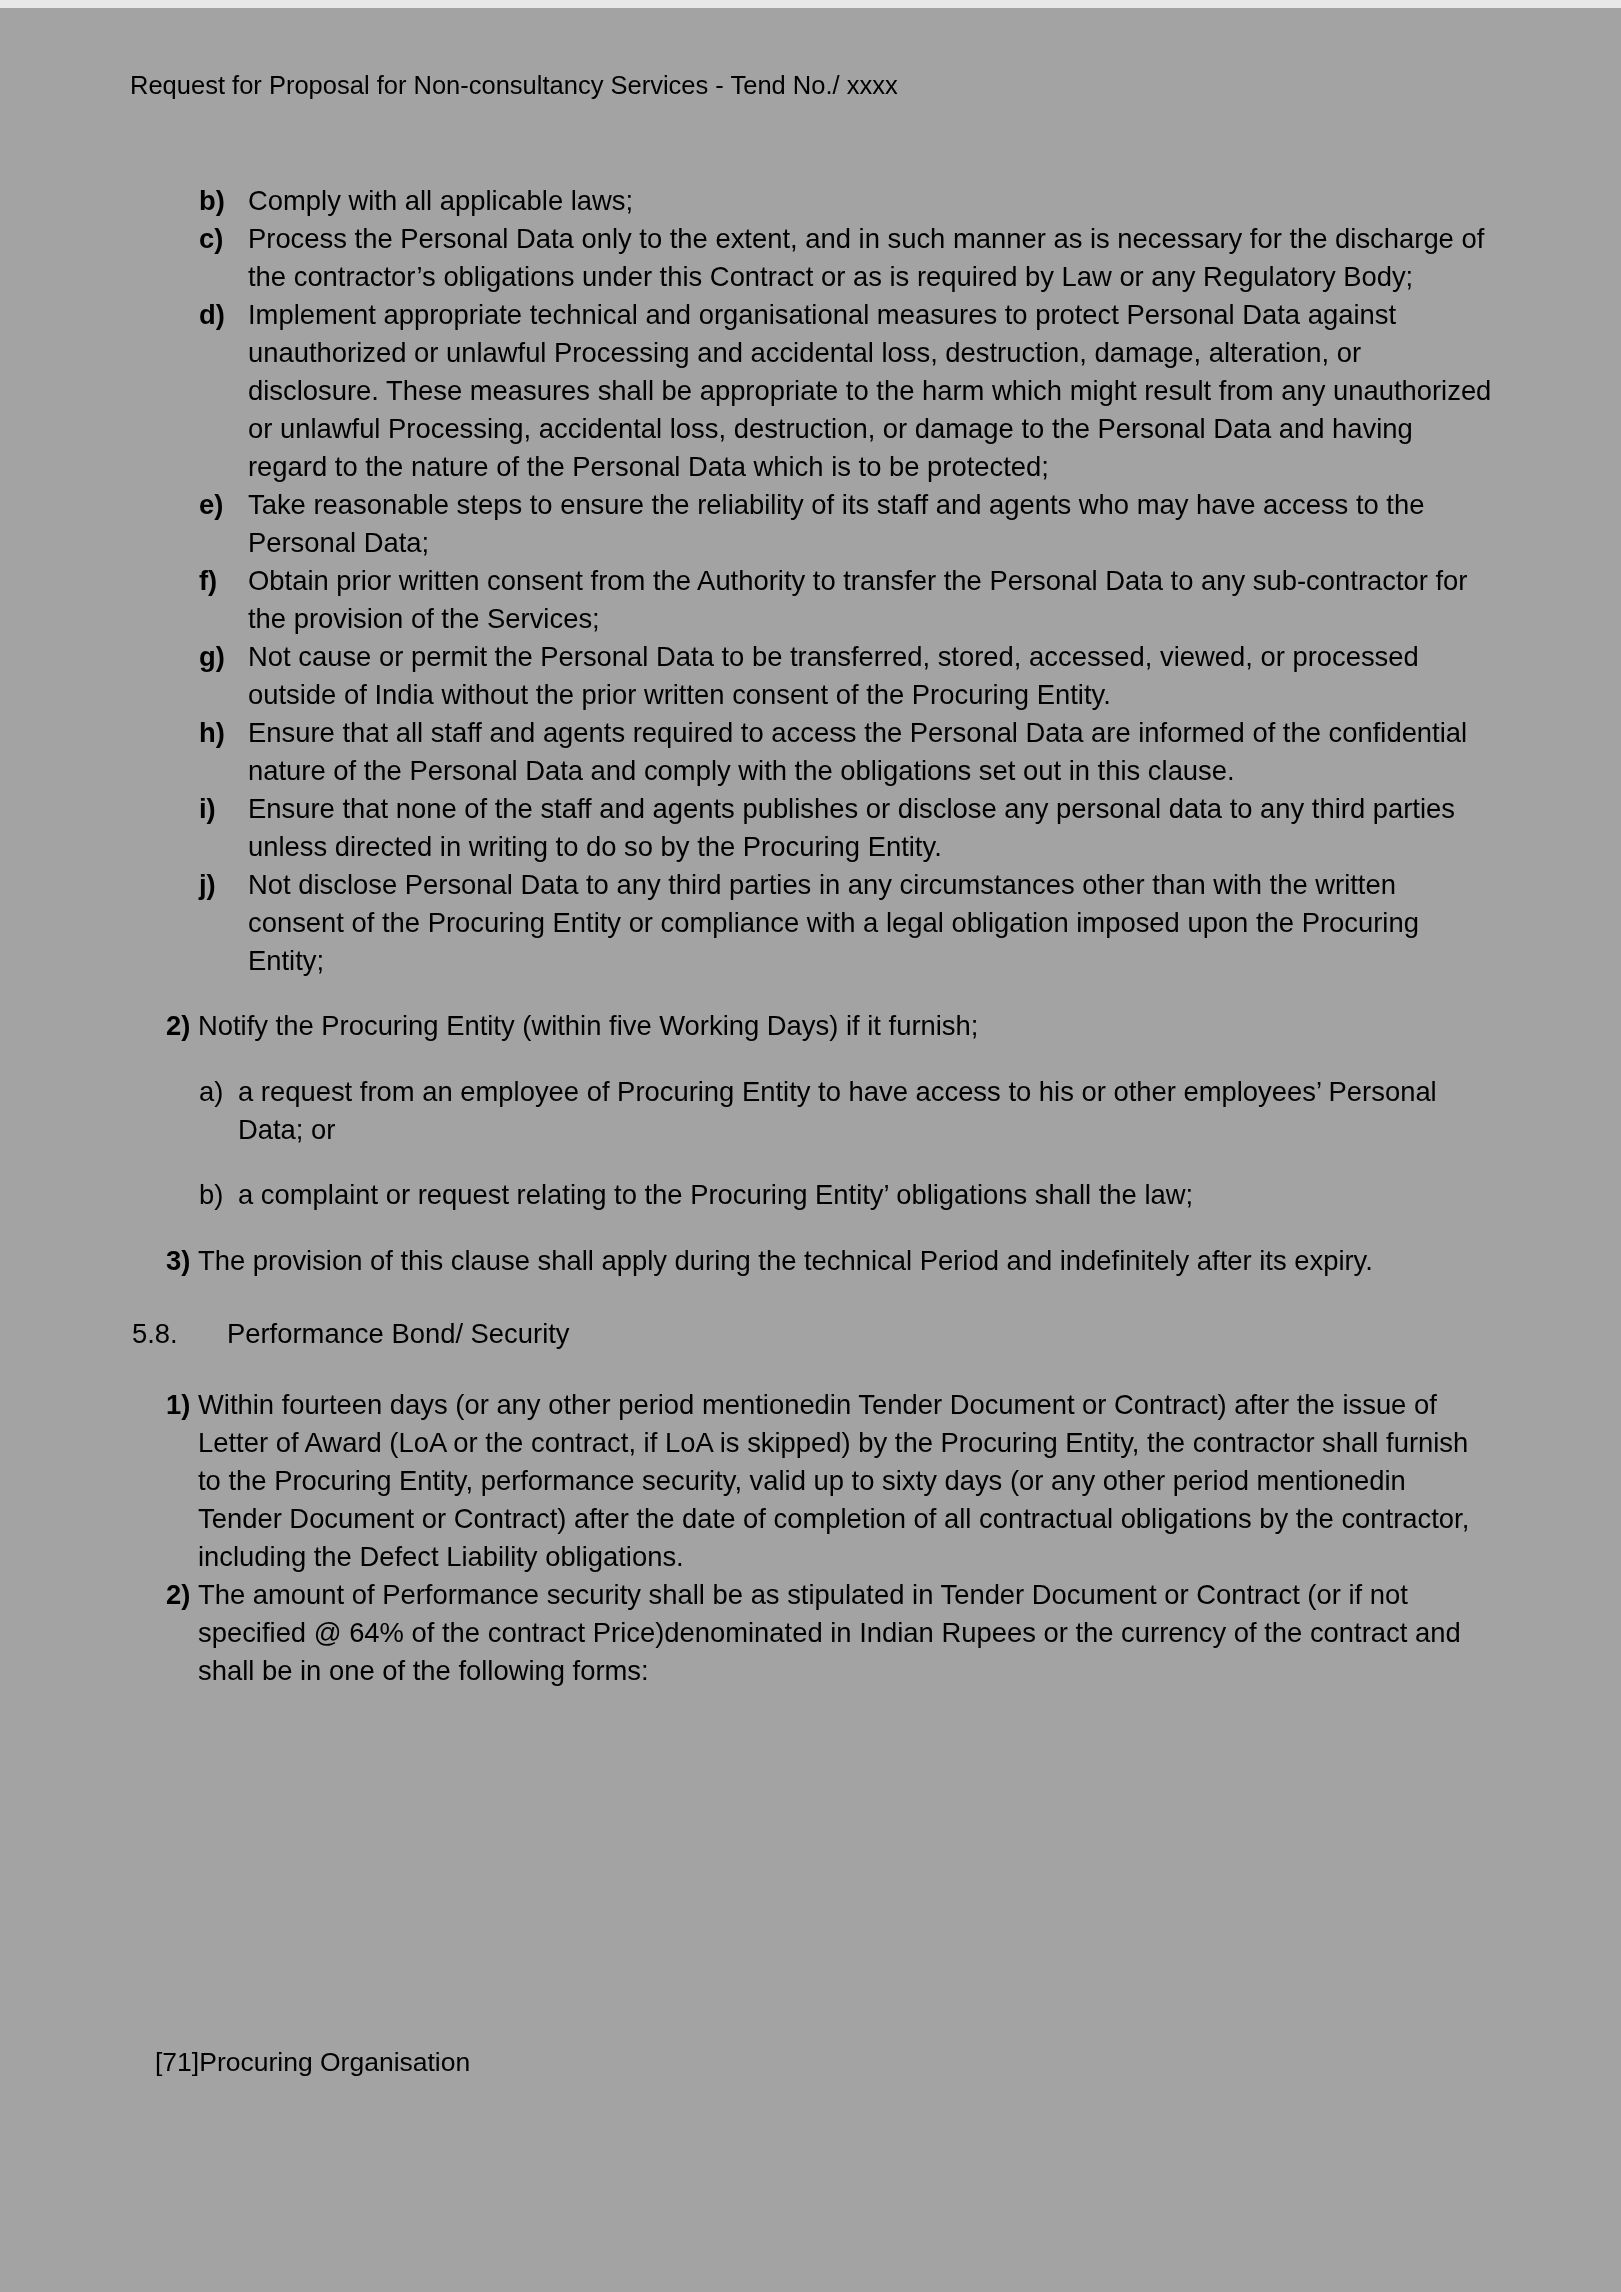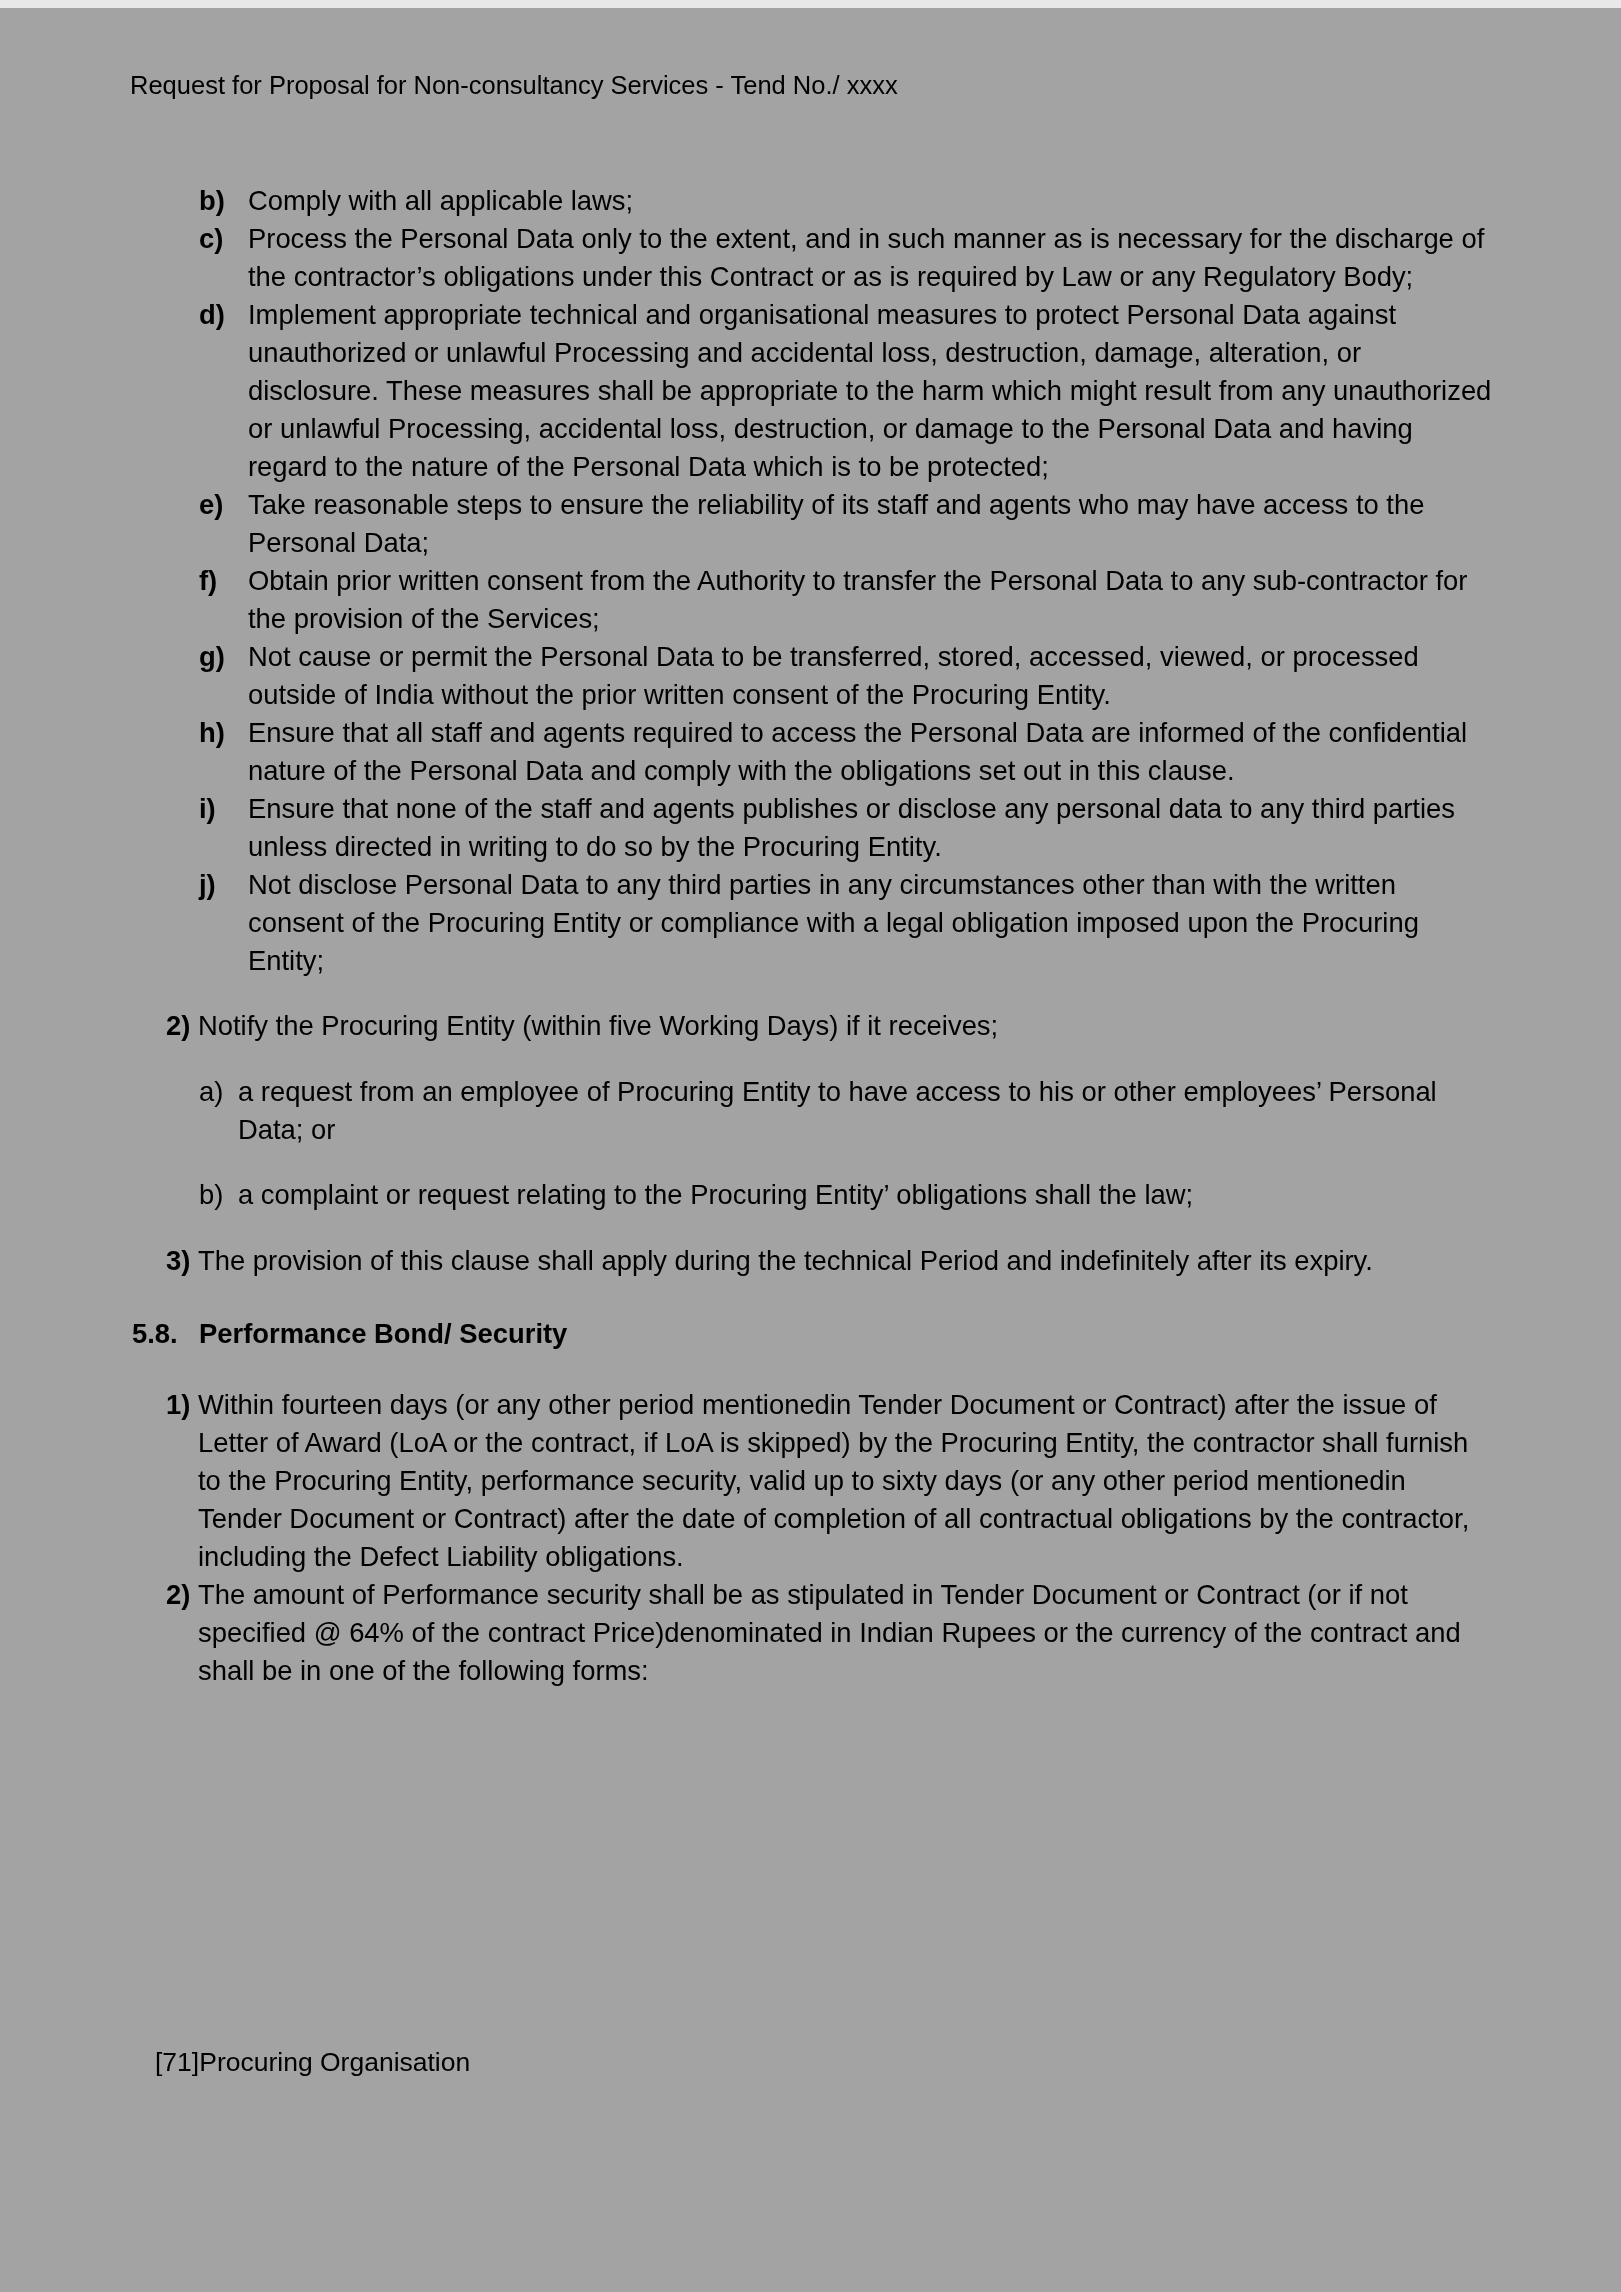--- a/index.html
+++ b/index.html
@@ -40,24 +40,25 @@
   .num-item { padding-left: 36px; }
   .num-item .lbl { width: 32px; font-weight: bold; }
 
   .sub-item { padding-left: 69px; }
   .sub-item .lbl { width: 39px; font-weight: normal; }
 
   .mt-lg { margin-top: 27.4px; }
 
   .heading {
     display: flex;
-    font-weight: bold;
+    font-weight: normal;
     margin-top: 35px;
     margin-bottom: 33px;
     padding-left: 2px;
+    gap: 28px;
   }
   .heading .lbl { width: 67px; flex: 0 0 auto; }
 
   .doc-footer {
     position: absolute;
     top: 2037px;
     left: 155px;
     right: 131px;
     display: flex;
     font-size: 26.5px;
@@ -109,21 +110,21 @@
         <span class="txt">Ensure that none of the staff and agents publishes or disclose any personal data to any third parties unless directed in writing to do so by the Procuring Entity.</span>
       </div>
       <div class="li letter-item">
         <span class="lbl">j)</span>
         <span class="txt">Not disclose Personal Data to any third parties in any circumstances other than with the written consent of the Procuring Entity or compliance with a legal obligation imposed upon the Procuring Entity;</span>
       </div>
     </section>
 
     <div class="li num-item mt-lg">
       <span class="lbl">2)</span>
-      <span class="txt">Notify the Procuring Entity (within five Working Days) if it receives;</span>
+      <span class="txt">Notify the Procuring Entity (within five Working Days) if it furnish;</span>
     </div>
 
     <div class="li sub-item mt-lg">
       <span class="lbl">a)</span>
       <span class="txt">a request from an employee of Procuring Entity to have access to his or other employees’ Personal Data; or</span>
     </div>
 
     <div class="li sub-item mt-lg">
       <span class="lbl">b)</span>
       <span class="txt">a complaint or request relating to the Procuring Entity’ obligations shall the law;</span>

